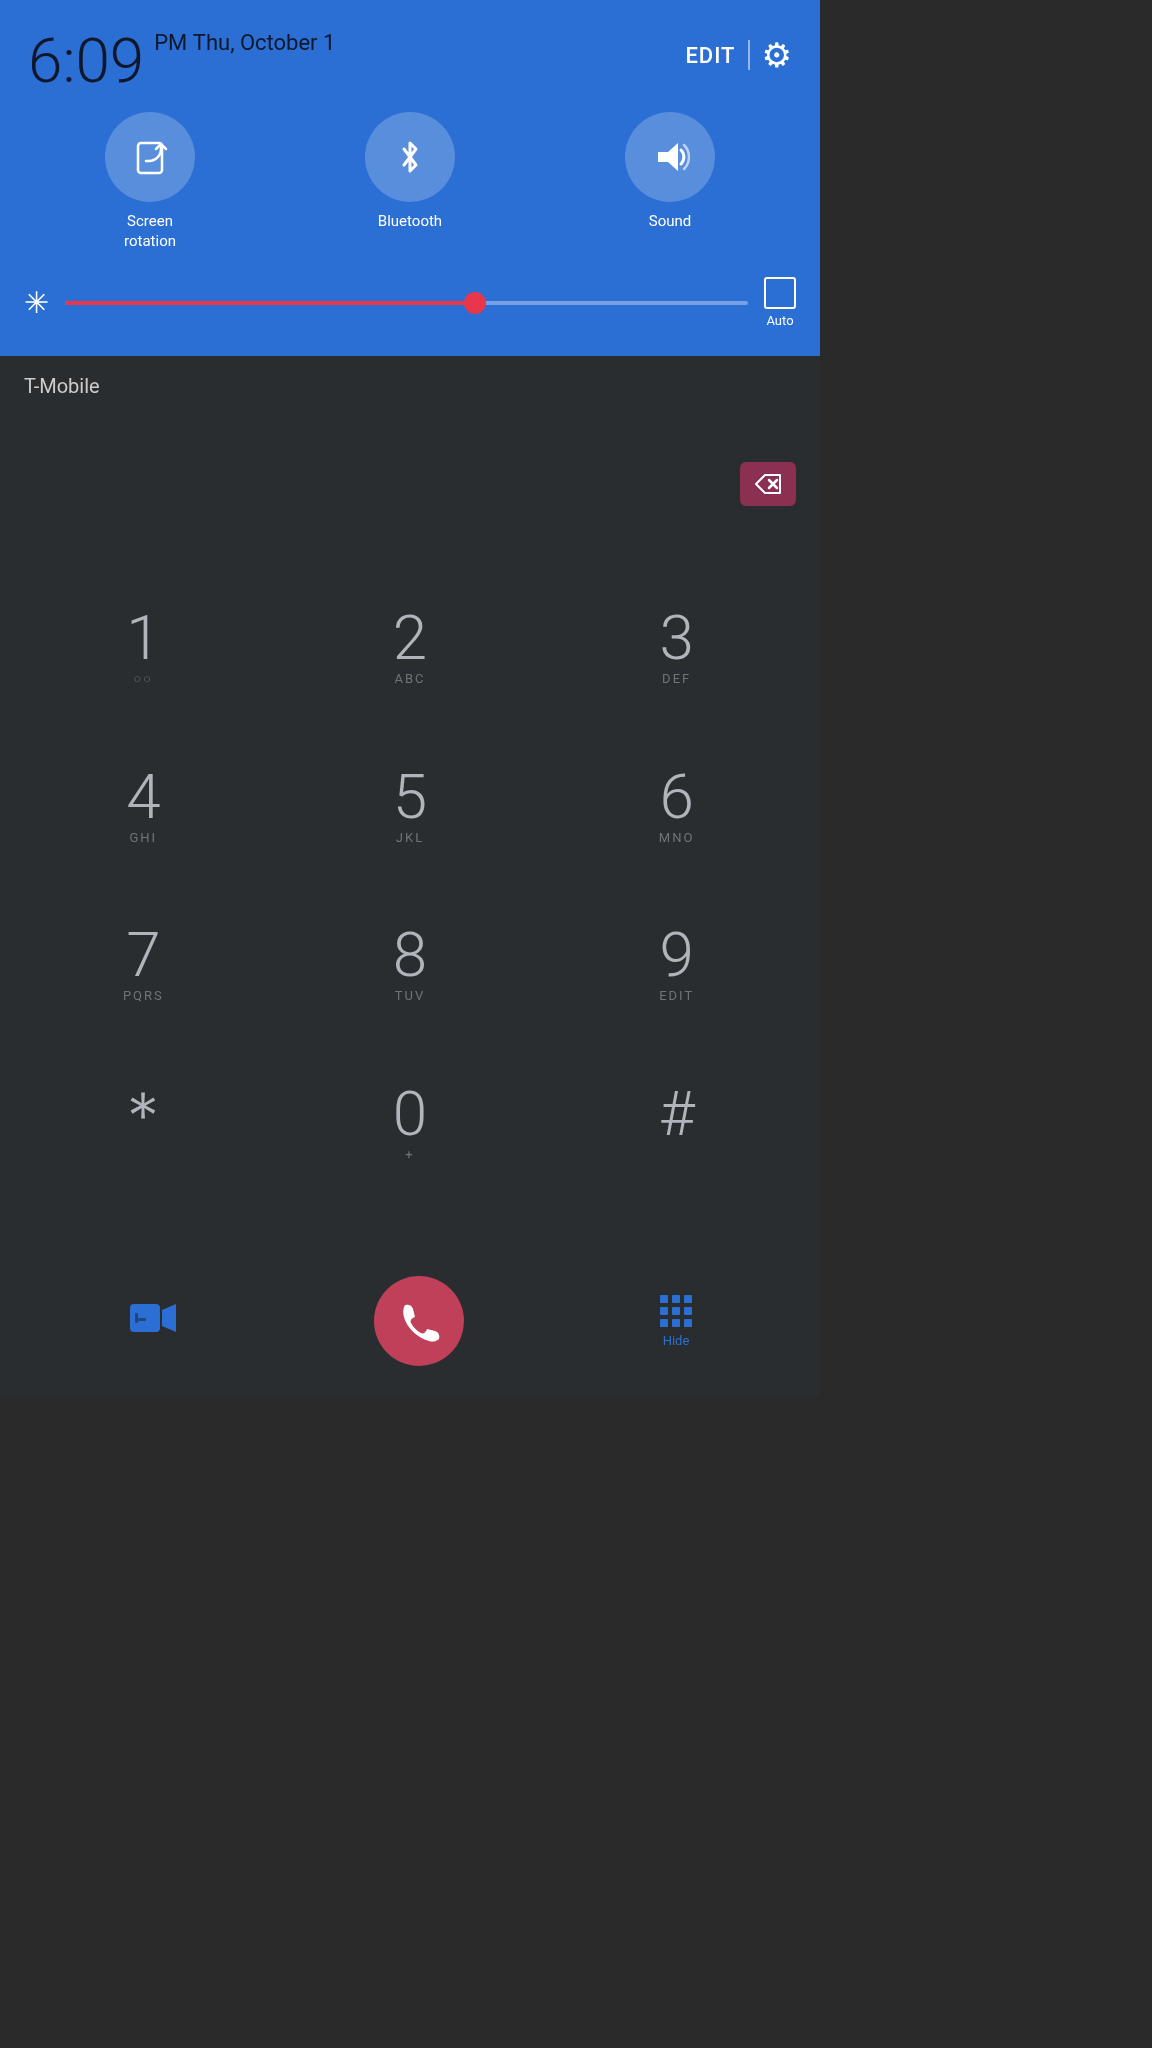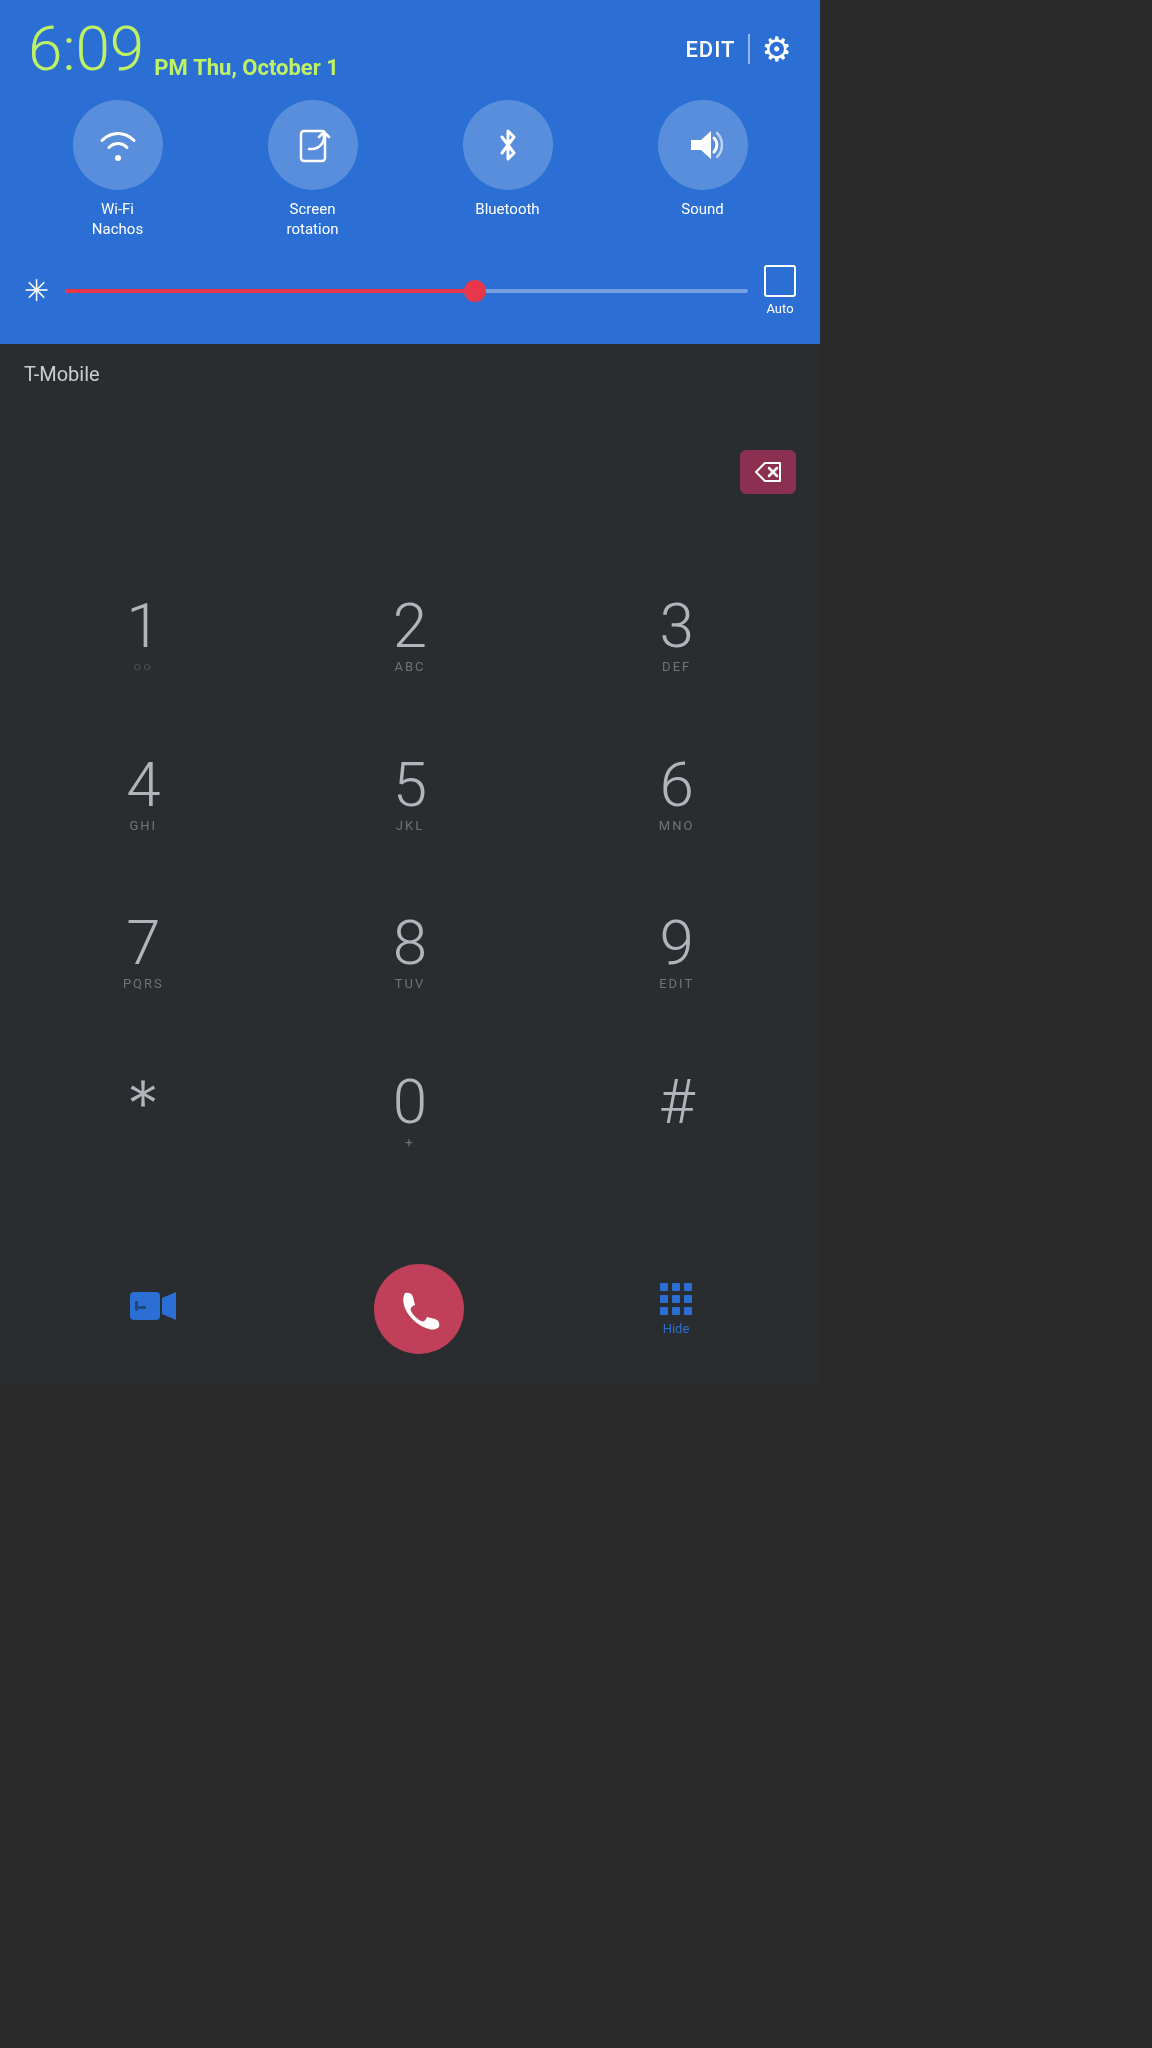--- a/index.html
+++ b/index.html
@@ -19,35 +19,36 @@
     }
 
     .status-bar {
       display: flex;
       justify-content: space-between;
       align-items: center;
       padding: 18px 28px 10px 28px;
     }
 
     .time-date {
-      color: #bef264;
-      display: flex;
-      align-items: flex-end;
+      color: #0f172a;
+      display: flex;
+      align-items: flex-start;
       gap: 10px;
+      margin-top: 12px;
     }
 
     .time {
       font-size: 62px;
       font-weight: 300;
       line-height: 1;
     }
 
     .date {
       font-size: 22px;
-      font-weight: 700;
+      font-weight: 400;
     }
 
     .status-actions {
       display: flex;
       align-items: center;
       gap: 12px;
       color: white;
     }
 
     .edit-label {
@@ -295,30 +296,20 @@
     </div>
     <div class="status-actions">
       <span class="edit-label">EDIT</span>
       <div class="divider-v"></div>
       <span class="gear-icon">⚙</span>
     </div>
   </div>
 
   <div class="quick-tiles">
 
-    <div class="tile">
-      <div class="tile-circle">
-        <svg width="44" height="44" viewBox="0 0 44 44" fill="none">
-          <path d="M22 32a3 3 0 1 1 0 6 3 3 0 0 1 0-6z" fill="white"></path>
-          <path d="M13 24.5C15.5 22 18.6 20.5 22 20.5s6.5 1.5 9 4" stroke="white" stroke-width="3" stroke-linecap="round" fill="none"></path>
-          <path d="M6 17.5C10.5 13 15.9 10.5 22 10.5s11.5 2.5 16 7" stroke="white" stroke-width="3" stroke-linecap="round" fill="none"></path>
-        </svg>
-      </div>
-      <span class="tile-label">Wi-Fi<br>Nachos</span>
-    </div>
 
     <div class="tile">
       <div class="tile-circle">
         <svg width="44" height="44" viewBox="0 0 44 44" fill="none">
           <rect x="10" y="8" width="24" height="30" rx="3" stroke="white" stroke-width="2.5" fill="none"></rect>
           <path d="M28 14 l5-5 5 5" stroke="white" stroke-width="2.5" stroke-linecap="round" fill="none"></path>
           <path d="M33 9 v5 a12 12 0 0 1-12 12H18" stroke="white" stroke-width="2.5" stroke-linecap="round" fill="none"></path>
         </svg>
       </div>
       <span class="tile-label">Screen<br>rotation</span>

